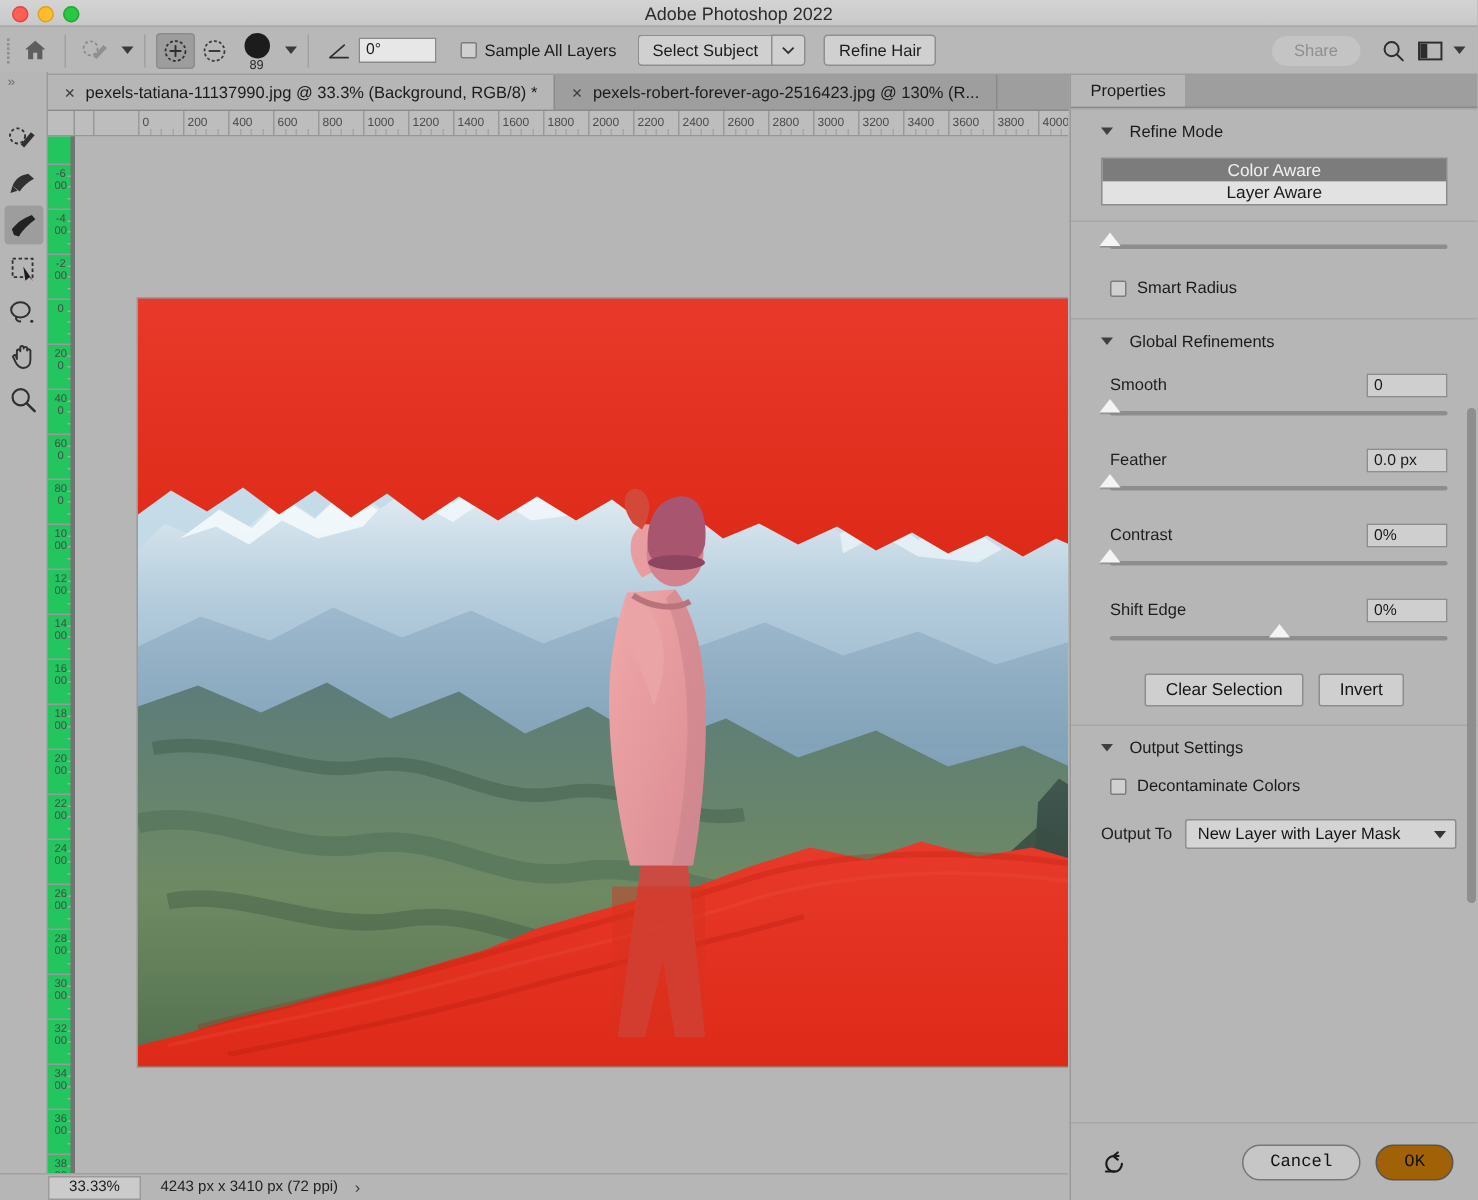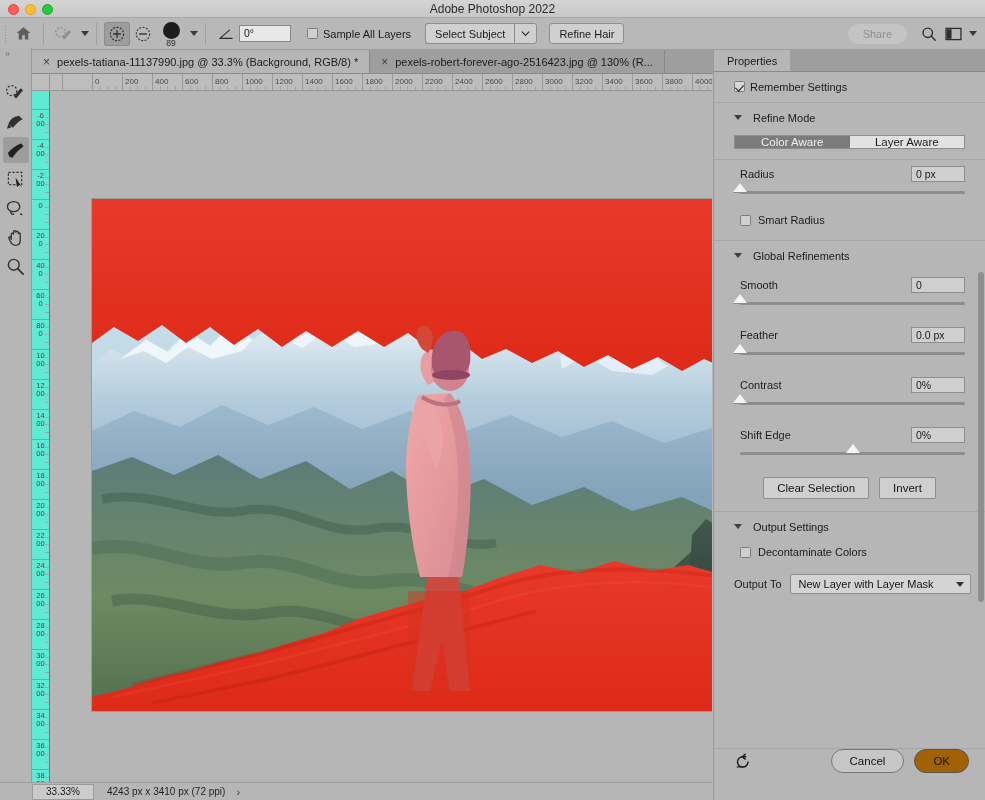--- a/index.html
+++ b/index.html
@@ -125,21 +125,21 @@
   .docarea {
     position: absolute; top: 74px; left: 32px; width: 680px; height: 708px;
     background: #b6b6b6;
   }
   .ruler-h {
     position: absolute; top: 0; left: 18px; width: 662px; height: 17px;
     background: #bdbdbd; border-bottom: 1px solid #969696; overflow: hidden;
   }
   .ruler-v {
     position: absolute; top: 17px; left: 0; width: 18px; height: 691px;
-    background: #5eead4; border-right: 1px solid #737373; overflow: hidden;
+    background: #22c55e; border-right: 3px solid #737373; overflow: hidden;
   }
   .ruler-corner {
     position: absolute; top: 0; left: 0; width: 18px; height: 17px;
     background: #bdbdbd; border-right: 1px solid #969696; border-bottom: 1px solid #969696;
   }
   .rh-tick { position: absolute; top: 0; width: 1px; height: 17px; background: #9a9a9a; }
   .rh-lbl  { position: absolute; top: 3px; font-size: 8px; color: #4a4a4a; padding-left: 3px; line-height: 9px; }
   .rh-minor{ position: absolute; top: 12px; width: 1px; height: 5px; background: #a6a6a6; }
   .rv-tick { position: absolute; left: 0; width: 18px; height: 1px; background: #9a9a9a; }
   .rv-lbl  {
@@ -212,22 +212,22 @@
   }
   .twisty { width: 9px; height: 9px; position: relative; flex: none; }
   .twisty:after {
     content: ""; position: absolute; left: 0; top: 1px;
     border-left: 4.5px solid transparent; border-right: 4.5px solid transparent;
     border-top: 5px solid #3f3f3f;
   }
   .section-title { font-size: 11px; color: #1b1b1b; }
 
   .segmented {
-    display: flex; margin: 2px 20px 10px 20px; height: 14px;
-    border: 1px solid #8d8d8d; border-radius: 0; overflow: hidden;
+    display: flex; margin: 2px 20px 10px 20px; height: 32px;
+    border: 1px solid #8d8d8d; border-radius: 0; overflow: hidden; flex-direction: column;
   }
   .seg {
     flex: 1; display: flex; align-items: center; justify-content: center;
     font-size: 11.5px; cursor: pointer;
   }
   .seg.on  { background: #7c7c7c; color: #f0f0f0; }
   .seg.off { background: #e2e2e2; color: #1b1b1b; }
 
   .slider-row { padding: 6px 20px 2px 26px; }
   .slider-top { display: flex; align-items: center; justify-content: space-between; }
@@ -265,21 +265,21 @@
     font-size: 11px; color: #141414; cursor: pointer;
   }
   .sel-caret {
     width: 0; height: 0; border-left: 4px solid transparent; border-right: 4px solid transparent;
     border-top: 5px solid #343434;
   }
 
   .panel-footer {
     position: absolute; bottom: 0; left: 0; width: 272px; height: 52px;
     background: #b6b6b6; border-top: 1px solid #a6a6a6;
-    display: flex; align-items: flex-start; padding: 0 17px;
+    display: flex; align-items: center; padding: 0 17px; font-family: Liberation Mono, monospace;
   }
   .footer-spacer { flex: 1; }
   .round-btn {
     height: 24px; padding: 0 18px; border-radius: 12px; background: #c6c6c6;
     border: 1px solid #777; font-size: 11.5px; color: #121212; cursor: pointer;
     display: flex; align-items: center; margin-left: 10px;
   }
   .round-btn.primary { background: #a16207; border-color: #555; }
 
   .panel-scroll-track {
@@ -811,43 +811,33 @@
 
   <div class="panel">
     <div class="panel-tabs">
       <div class="panel-tab active">Properties</div>
     </div>
 
     <div class="panel-body">
 
       <div class="panel-left-grip"></div>
 
-      <div class="prow">
-        <label class="chk-label">
-          <span class="chkbox checked"></span>
-          <span class="chk-text">Remember Settings</span>
-        </label>
-      </div>
       <div class="divider"></div>
 
       <div class="section-head">
         <span class="twisty"></span>
         <span class="section-title">Refine Mode</span>
       </div>
       <div class="segmented">
         <div class="seg on">Color Aware</div>
         <div class="seg off">Layer Aware</div>
       </div>
       <div class="divider"></div>
 
       <div class="slider-row">
-        <div class="slider-top">
-          <span class="slider-label">Radius</span>
-          <div class="num-field">0 px</div>
-        </div>
         <div class="track">
           <span class="thumb" style="left: calc(0% - 7px);"></span>
         </div>
       </div>
       <div class="chk-row">
         <span class="chkbox"></span>
         <span class="chk-text">Smart Radius</span>
       </div>
       <div class="divider" style="margin-top:8px"></div>
 

